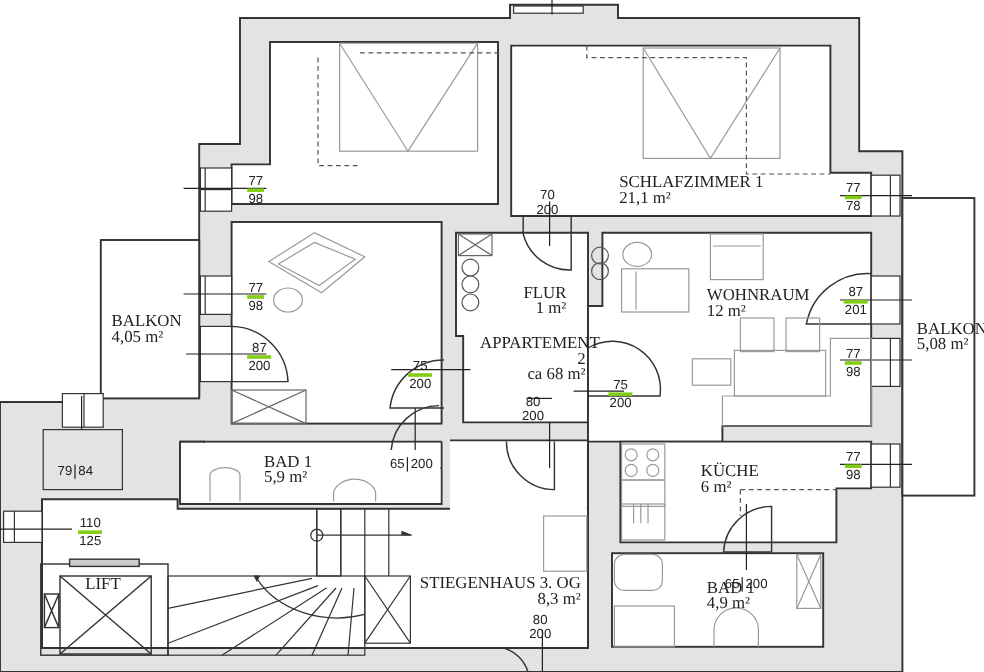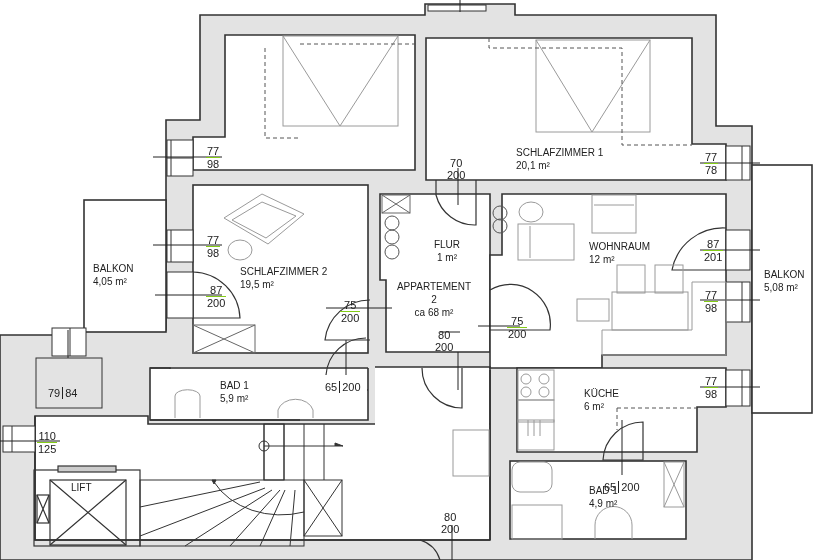--- a/index.html
+++ b/index.html
@@ -1,21 +1,21 @@
 <!DOCTYPE html>
 <html><head>
 <meta charset="utf-8">
 <style>
   html,body{margin:0;padding:0;background:#ffffff;}
   #plan{position:relative;width:820px;height:560px;overflow:hidden;background:#ffffff;font-family:"Liberation Sans",sans-serif;}
   svg{position:absolute;left:0;top:0;}
-  .lbl{position:absolute;font-family:Liberation Sans, sans-serif;font-size:10px;color:#222;line-height:13px;white-space:nowrap;}
-  .c{text-align:center;}
+  .lbl{position:absolute;font-family:Liberation Serif, serif;font-size:14px;color:#222;line-height:13px;white-space:nowrap;}
+  .c{text-align:right;}
   .dim{position:absolute;font-family:"Liberation Sans",sans-serif;font-size:11px;color:#222;line-height:12px;text-align:center;white-space:nowrap;}
-  .dim .t{display:block;border-bottom:1px solid #84cc16;padding:0 1px;}
+  .dim .t{display:block;border-bottom:3px solid #84cc16;padding:0 1px;}
   .dim .b{display:block;padding:0 1px;}
   .dimh{position:absolute;font-family:"Liberation Sans",sans-serif;font-size:11px;color:#222;line-height:12px;white-space:nowrap;}
   .dimh span{display:inline-block;padding:0 2px;margin-top:40px;}
   .dimh .sep{border-left:1px solid #222;}
 </style>
 </head>
 <body>
 
 <div id="plan">
   <svg width="820" height="560" viewBox="0 0 820 560">
@@ -198,59 +198,59 @@
       <rect x="50" y="480" width="76" height="65"></rect>
       <path d="M50,480 L126,545 M126,480 L50,545"></path>
       <rect x="37" y="495" width="12" height="28"></rect>
       <path d="M37,495 L49,523 M49,495 L37,523"></path>
       <rect x="58" y="466" width="58" height="6" fill="#ccc"></rect>
     </g>
   </svg>
 
   <div class="lbl" style="left:516px;top:146px;">
     <div>SCHLAFZIMMER 1</div>
-    <div>20,1 m²</div>
-  </div>
-  <div class="lbl" style="left:240px;top:265px;">
-    <div>SCHLAFZIMMER 2</div>
-    <div>19,5 m²</div>
+    <div>21,1 m²</div>
   </div>
   <div class="lbl" style="left:93px;top:262px;">
     <div>BALKON</div>
     <div>4,05 m²</div>
   </div>
   <div class="lbl" style="left:764px;top:268px;">
     <div>BALKON</div>
     <div>5,08 m²</div>
   </div>
   <div class="lbl c" style="left:422px;top:238px;width:50px;">
     <div>FLUR</div>
     <div>1 m²</div>
   </div>
-  <div class="lbl c" style="left:390px;top:280px;width:88px;">
+  <div class="lbl c" style="left:400px;top:280px;width:88px;">
     <div>APPARTEMENT</div>
     <div>2</div>
     <div>ca 68 m²</div>
   </div>
   <div class="lbl" style="left:589px;top:240px;">
     <div>WOHNRAUM</div>
     <div>12 m²</div>
   </div>
   <div class="lbl" style="left:584px;top:387px;">
     <div>KÜCHE</div>
     <div>6 m²</div>
   </div>
   <div class="lbl" style="left:220px;top:379px;">
     <div>BAD 1</div>
     <div>5,9 m²</div>
   </div>
   <div class="lbl" style="left:589px;top:484px;">
     <div>BAD 1</div>
     <div>4,9 m²</div>
   </div>
+  <div class="lbl c" style="left:344px;top:480px;width:140px;">
+    <div>STIEGENHAUS 3.  OG</div>
+    <div>8,3 m²</div>
+  </div>
   <div class="lbl" style="left:71px;top:481px;">LIFT</div>
 
   <div class="dim" style="left:206px;top:145px;">
       <span class="t">77</span>
       <span class="b">98</span>
     </div>
   <div class="dim" style="left:446px;top:157px;">
       <span class="b">70</span>
       <span class="b">200</span>
     </div>
@@ -283,21 +283,21 @@
       <span class="b">200</span>
     </div>
   <div class="dim" style="left:434px;top:329px;">
       <span class="b">80</span>
       <span class="b">200</span>
     </div>
   <div class="dim" style="left:704px;top:375px;">
       <span class="t">77</span>
       <span class="b">98</span>
     </div>
-  <div class="dim" style="left:37px;top:430px;">
+  <div class="dim" style="left:37px;top:430px;padding-left:28px;">
       <span class="t">110</span>
       <span class="b">125</span>
     </div>
   <div class="dim" style="left:440px;top:511px;">
       <span class="b">80</span>
       <span class="b">200</span>
     </div>
 
   <div class="dimh" style="left:323px;top:341px;"><span>65</span><span class="sep">200</span></div>
   <div class="dimh" style="left:602px;top:441px;"><span>65</span><span class="sep">200</span></div>

